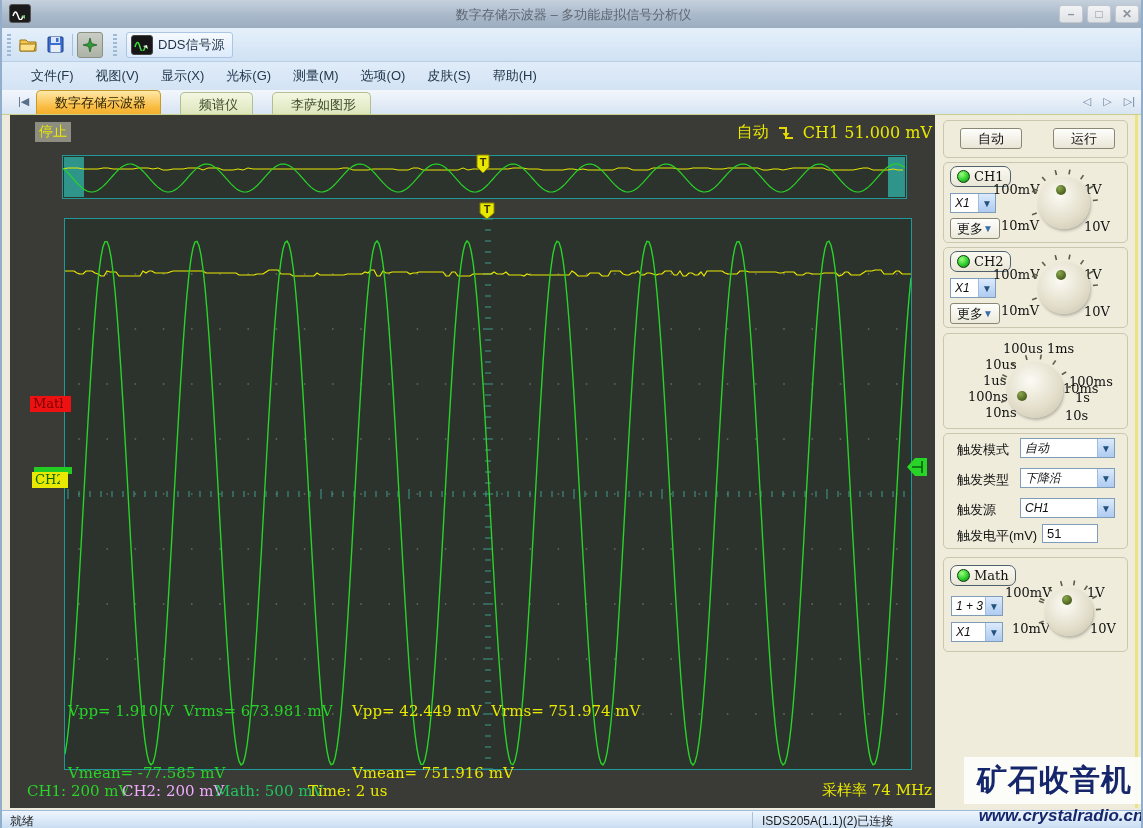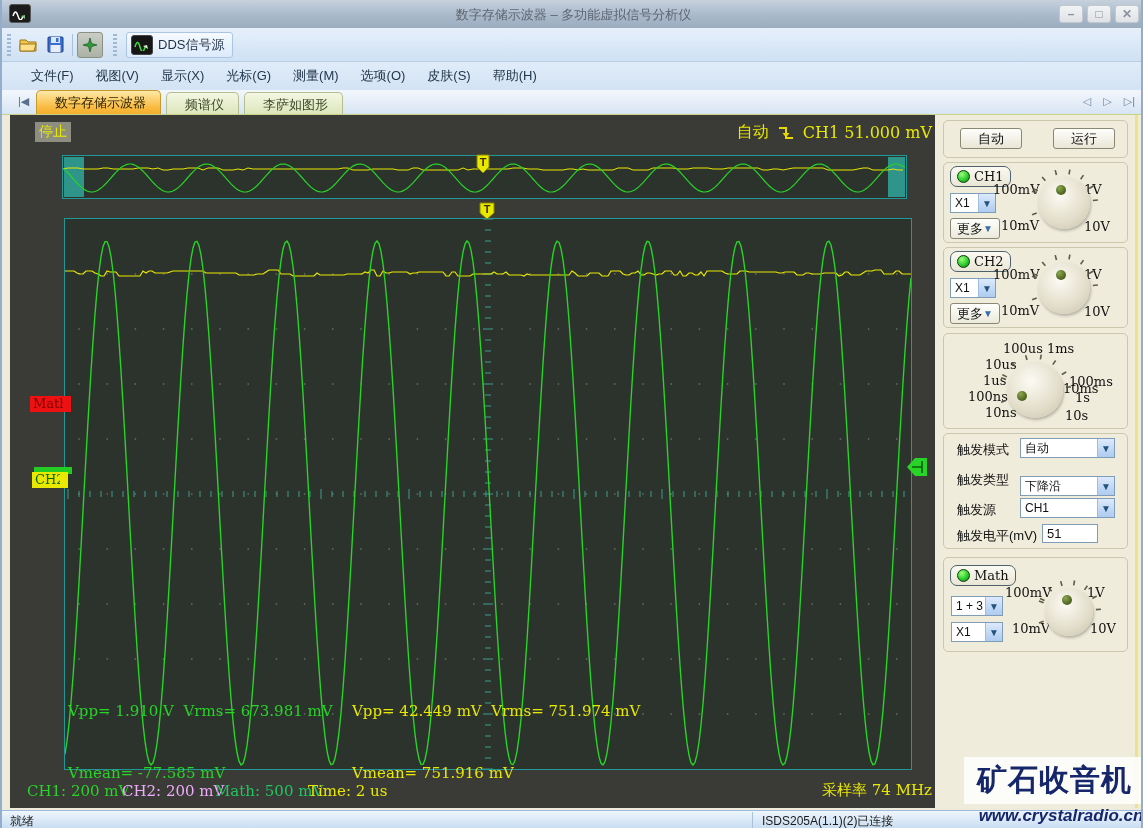--- a/index.html
+++ b/index.html
@@ -38,21 +38,21 @@
   .menubar { position:absolute; left:0; top:62px; width:1143px; height:28px;
     background:linear-gradient(180deg,#e0ecf9,#d3e3f4); display:flex; align-items:center; padding-left:18px; }
   .menu-item { padding:4px 11px; font-size:13px; color:#23374d; }
 
   
   .tabstrip { position:absolute; left:0; top:90px; width:1143px; height:25px;
     background:linear-gradient(180deg,#f3f7fc,#d7e4f3); border-bottom:1px solid #c9d089; }
   .tab-first { position:absolute; left:16px; top:5px; color:#5a708a; font-size:11px; }
   .tabs { position:absolute; left:34px; bottom:0; display:flex; align-items:flex-end; }
   .tab { height:22px; padding:3px 14px 0 18px; font-size:13px; border-radius:5px 5px 0 0;
-    margin-right:5px; white-space:nowrap; }
+    margin-right:19px; white-space:nowrap; }
   .tab.active { background:linear-gradient(180deg,#ffe9a8 0%,#f9bc42 70%,#f4ae2c 100%);
     border:1px solid #c79a2e; border-bottom:none; color:#2e2302; height:24px; }
   .tab.inactive { background:linear-gradient(180deg,#f4f7e2,#dce6bc); border:1px solid #b3bf93;
     border-bottom:none; color:#3c4a28; }
   .tab-nav { position:absolute; right:10px; top:5px; display:flex; gap:12px; color:#6d82a0; font-size:11px; }
 
   
   .scope-region { position:absolute; left:8px; top:115px; width:925px; height:693px; background:#3a3a37; }
   .edge-strip { position:absolute; left:1133px; top:115px; width:10px; height:693px;
     background:linear-gradient(90deg,#eae486 0 3px,#efecdb 3px); border-right:1px solid #9ab; }
@@ -94,21 +94,21 @@
   .btn { position:absolute; display:flex; align-items:center; justify-content:center;
     background:linear-gradient(180deg,#fefefc,#e9e6d6); border:1px solid #8a8875; border-radius:3px;
     font-size:13px; color:#111; }
   .led-btn { position:absolute; display:flex; align-items:center; gap:4px; padding:2px 6px;
     background:linear-gradient(180deg,#fbfaf2,#e9e6d6); border:1px solid #50616e; border-radius:7px;
     font-size:13px; font-family:"DejaVu Serif", serif; color:#111; }
   .led { width:13px; height:13px; border-radius:50%; border:1px solid #0c3b0c;
     background:radial-gradient(circle at 35% 30%, #9cff7c, #2ecc2e 55%, #0f7a0f); }
   .combo { position:absolute; display:flex; align-items:stretch; background:#fff;
     border:1px solid #7f9db9; font-size:12px; color:#111; }
-  .combo .val { flex:1; display:flex; align-items:center; padding-left:4px; font-family:"Liberation Sans",sans-serif; }
+  .combo .val { flex:1; display:flex; align-items:center; padding-left:4px; font-family:"Liberation Sans",sans-serif;font-style:italic; }
   .combo .arrow { width:17px; display:flex; align-items:center; justify-content:center;
     background:linear-gradient(180deg,#dceafc,#aecbf0); border-left:1px solid #9ebcdd; color:#23527e;
     font-size:10px; }
   .drop-btn { position:absolute; display:flex; align-items:center; justify-content:space-between;
     background:linear-gradient(180deg,#fefefc,#eceadb); border:1px solid #8a8875; border-radius:3px;
     font-size:13px; color:#111; padding:0 6px; }
   .drop-btn .caret { color:#3a6ea8; font-size:10px; }
   .knob { position:absolute; border-radius:50%;
     background:radial-gradient(circle at 42% 34%, #fcfbf4, #e2ddc9 60%, #c6c1ab 100%);
     box-shadow:1px 2px 3px rgba(0,0,0,0.25); }
@@ -778,21 +778,21 @@
         <div class="dot" style="left: 10.3117px; top: 28.9167px;"></div>
       </div>
 
     <div class="group" style="left:8px; top:318px; width:185px; height:116px;"></div>
     <span class="trig-label" style="left:22px; top:326px;">触发模式</span>
     <div class="combo" style="left:85px; top:323px; width:95px; height:20px;">
       <span class="val">自动</span>
       <span class="arrow">▼</span>
     </div>
     <span class="trig-label" style="left:22px; top:356px;">触发类型</span>
-    <div class="combo" style="left:85px; top:353px; width:95px; height:20px;margin-top:8px;">
+    <div class="combo" style="left:85px; top:353px; width:95px; height:20px;">
       <span class="val">下降沿</span>
       <span class="arrow">▼</span>
     </div>
     <span class="trig-label" style="left:22px; top:386px;">触发源</span>
     <div class="combo" style="left:85px; top:383px; width:95px; height:20px;">
       <span class="val">CH1</span>
       <span class="arrow">▼</span>
     </div>
     <span class="trig-label" style="left:22px; top:412px;">触发电平(mV)</span>
     <input class="trig-input" style="left: 107px; top: 409px; width: 56px; height: 19px;" value="51">

